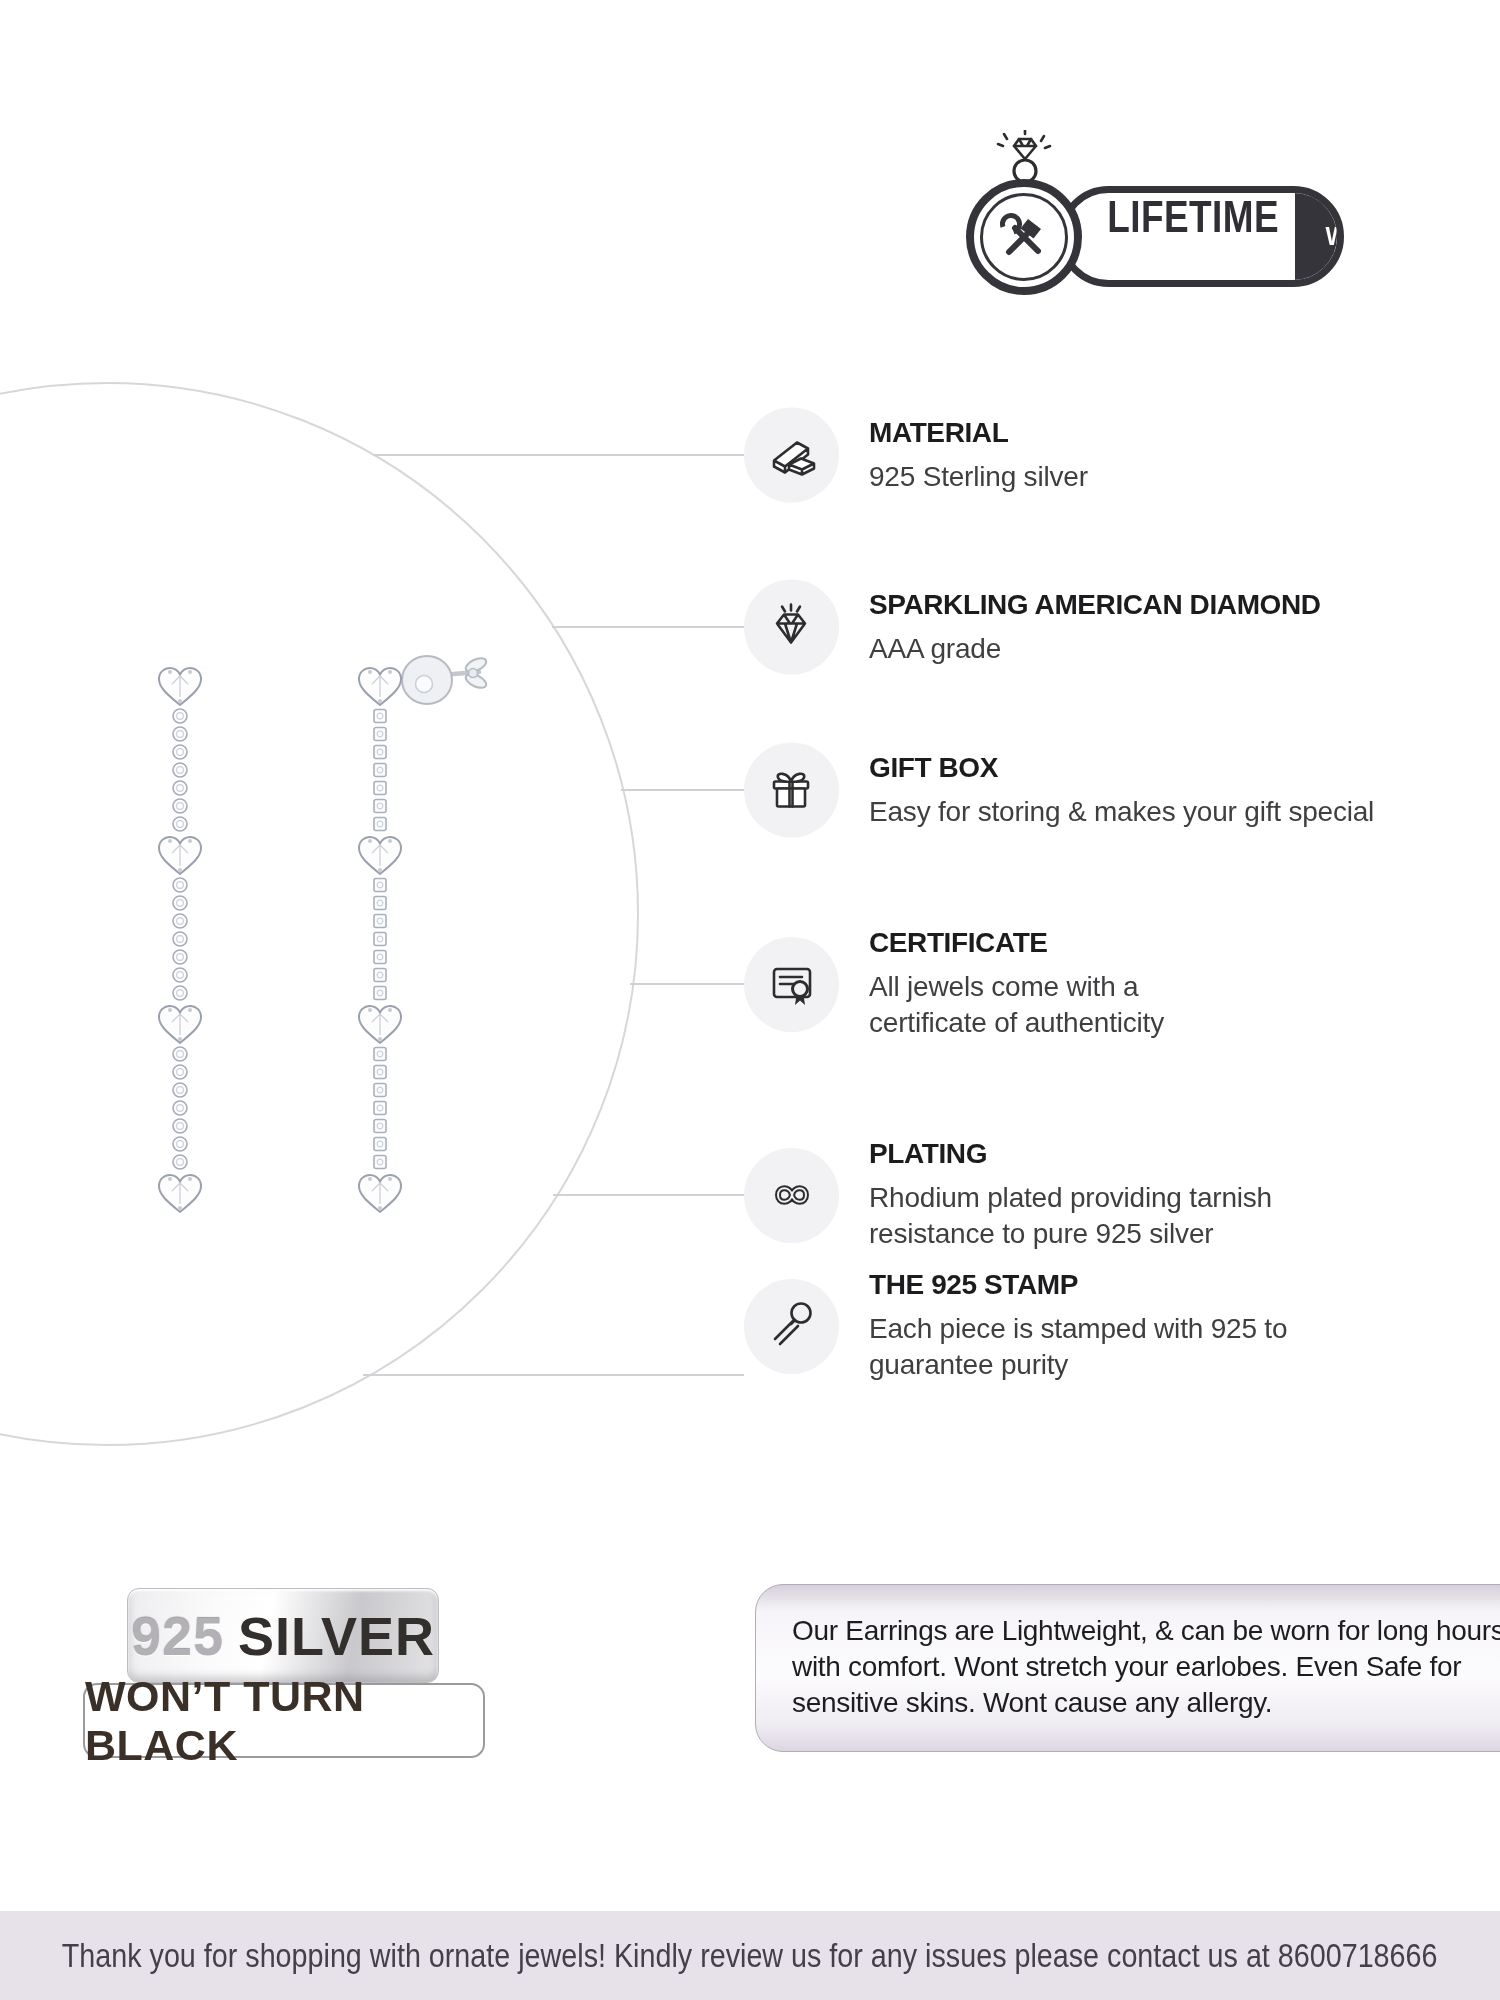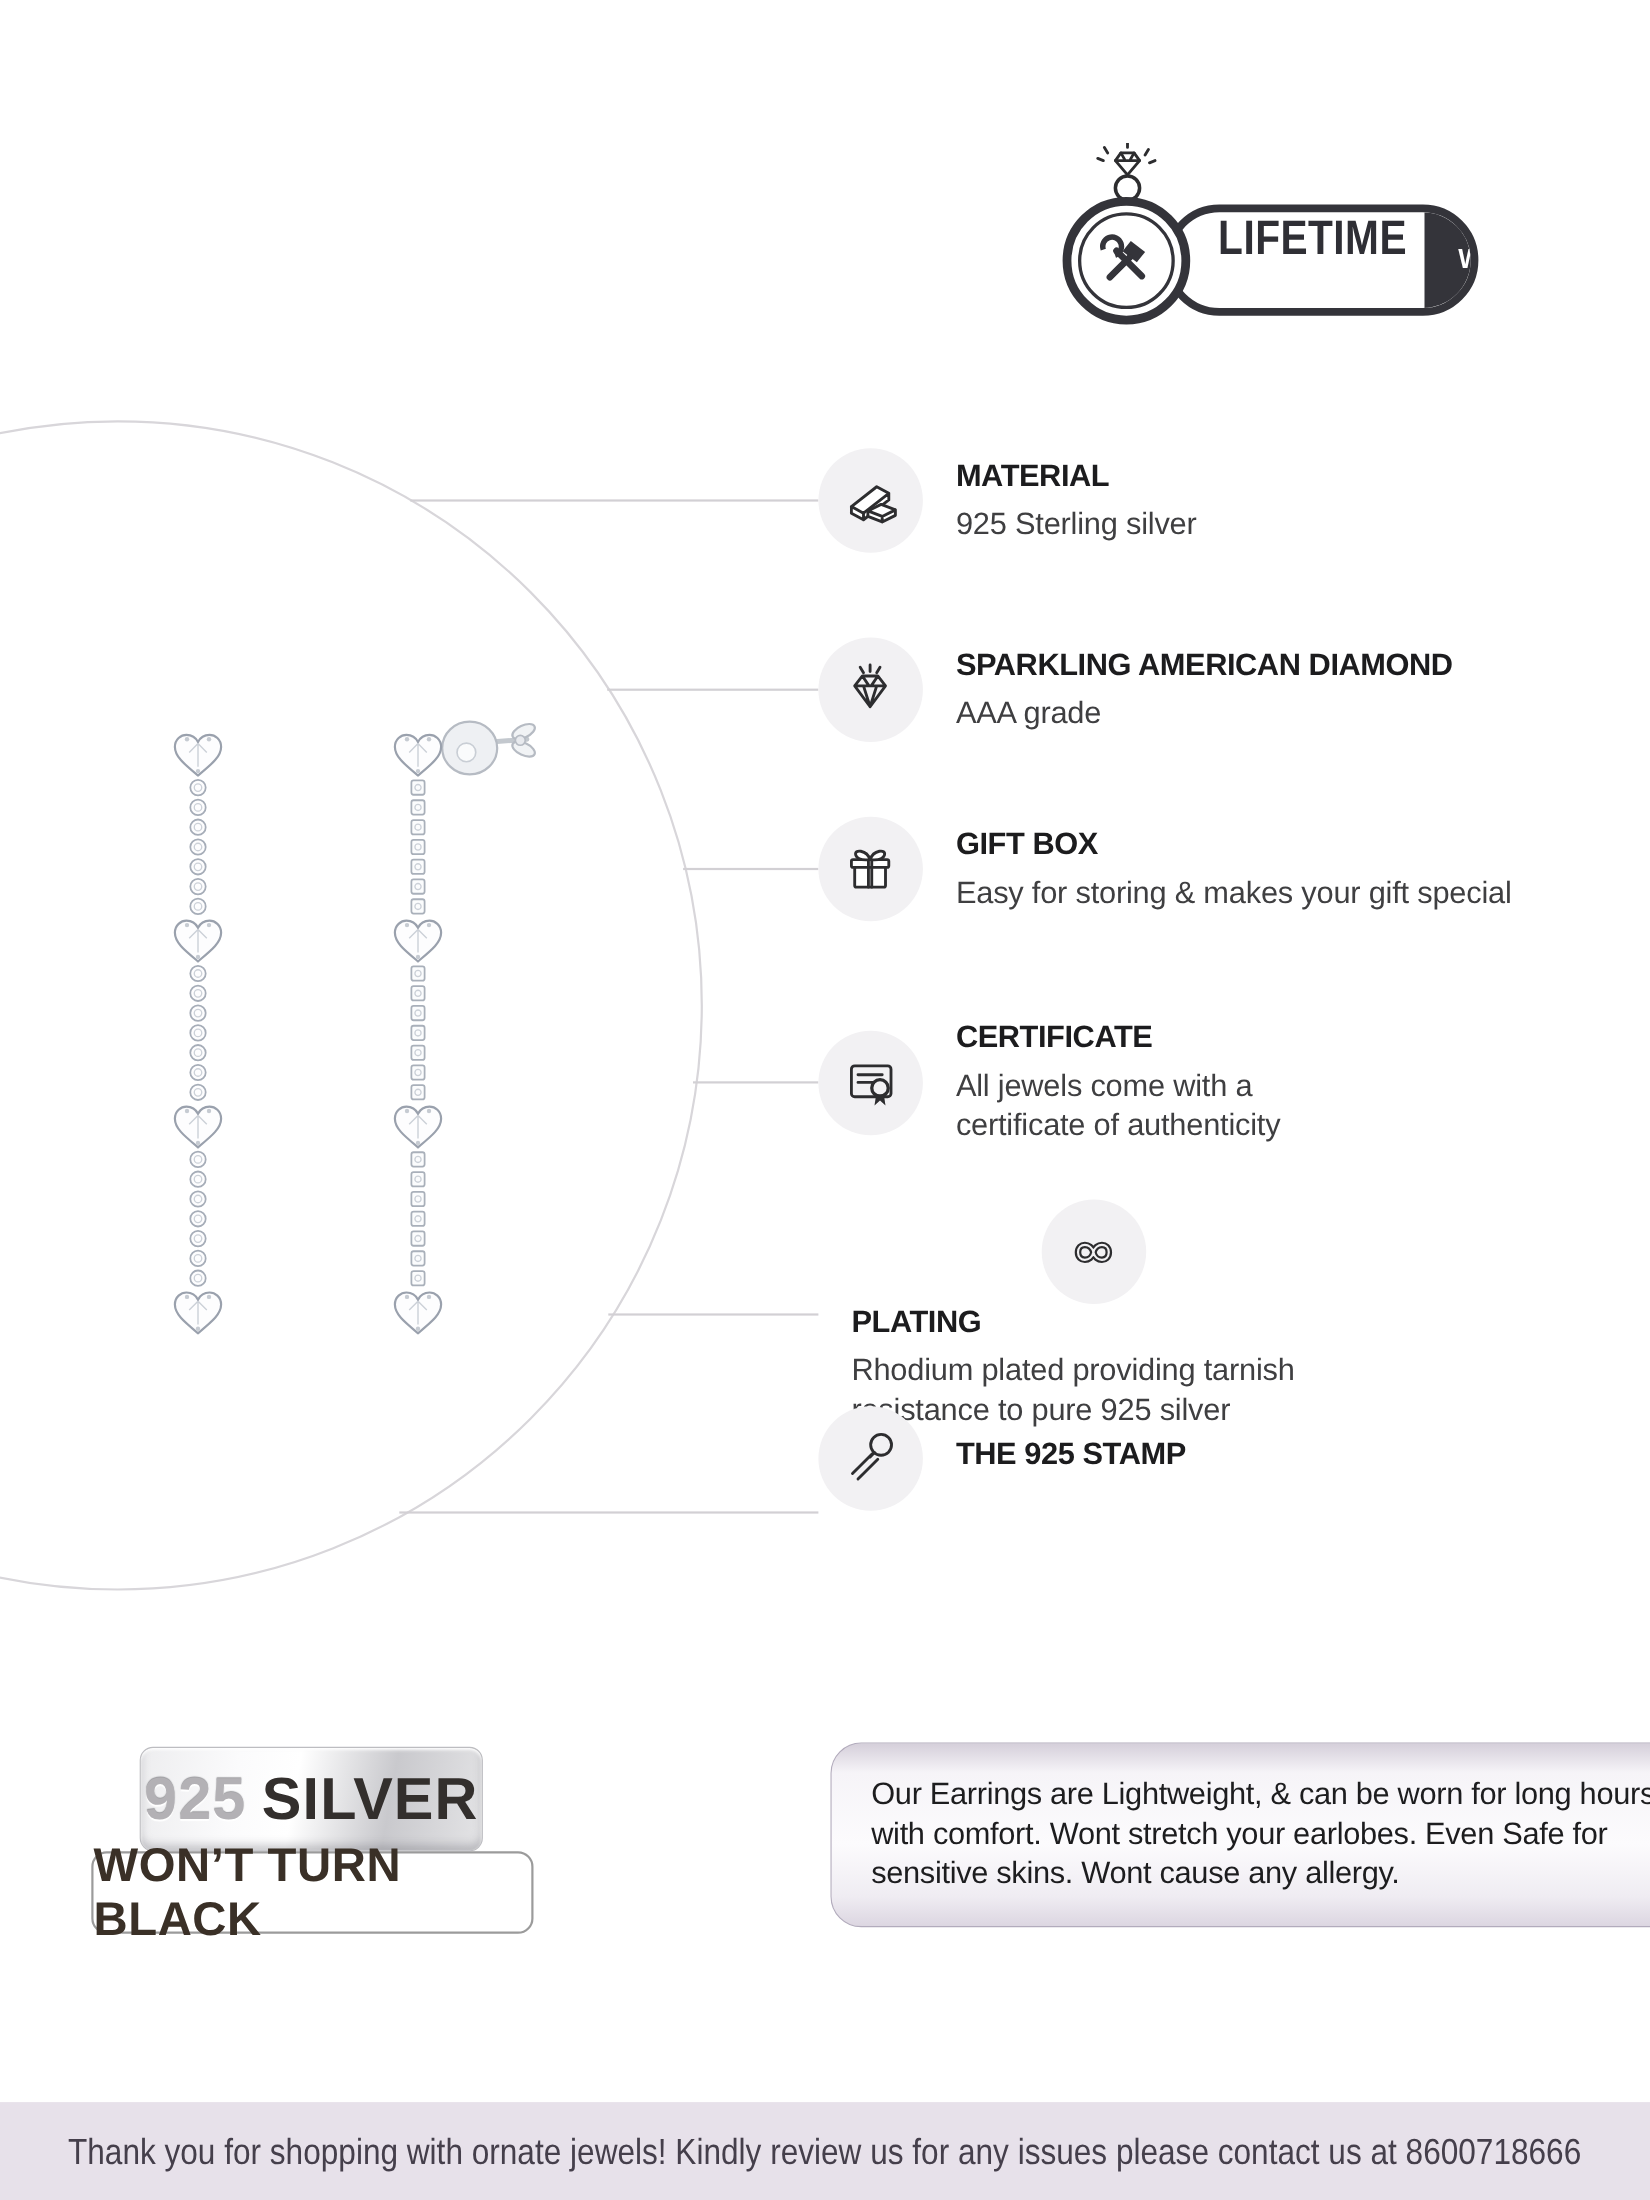--- a/index.html
+++ b/index.html
@@ -324,21 +324,21 @@
         <path class="fw" d="M27 19 C24 10 12 9 14 15 C15.5 19.5 22 19.5 27 19 Z"></path>
         <path class="fw" d="M27 19 C30 10 42 9 40 15 C38.5 19.5 32 19.5 27 19 Z"></path>
       </svg>
     </div>
     <div class="ftext">
       <div class="ftitle">GIFT BOX</div>
       <div class="fdesc">Easy for storing  &amp; makes your gift special</div>
     </div>
   </div>
 
-  <div class="feature f5" style="top:1195px;flex-direction:column;">
+  <div class="feature f5" style="top:1195px;">
     <div class="icon-bubble">
       <svg width="56" height="56" viewBox="0 0 56 56">
         <path d="M14 28 C14 19 26 19 28 28 C30 37 42 37 42 28 C42 19 30 19 28 28 C26 37 14 37 14 28 Z" fill="none" stroke="#2d2d2f" stroke-width="6"></path>
         <path d="M14 28 C14 19 26 19 28 28 C30 37 42 37 42 28 C42 19 30 19 28 28 C26 37 14 37 14 28 Z" fill="none" stroke="#f2f1f3" stroke-width="2"></path>
       </svg>
     </div>
     <div class="ftext">
       <div class="ftitle">PLATING</div>
       <div class="fdesc">Rhodium plated providing tarnish resistance to pure 925 silver</div>
     </div>
@@ -348,20 +348,21 @@
     <div class="icon-bubble">
       <svg width="56" height="56" viewBox="0 0 56 56">
         <circle class="ln" cx="37" cy="15" r="9.5" stroke-width="3"></circle>
         <path class="ln" d="M31 22 L27 26" stroke-width="4"></path>
         <path class="ln" d="M11 41 L29 23" stroke-width="5.5"></path>
         <path class="ln" d="M16 46 L34 28" stroke-width="5.5"></path>
       </svg>
     </div>
     <div class="ftext">
       <div class="ftitle">THE 925 STAMP</div>
+      <div class="fdesc">Each piece is stamped with 925 to guarantee purity</div>
     </div>
   </div>
 
   <div class="plate">
     <span class="plate-num">925</span>
     <span class="plate-metal">SILVER</span>
   </div>
   <div class="wtb">
     <span class="wtb-label">WON’T TURN BLACK</span>
   </div>

